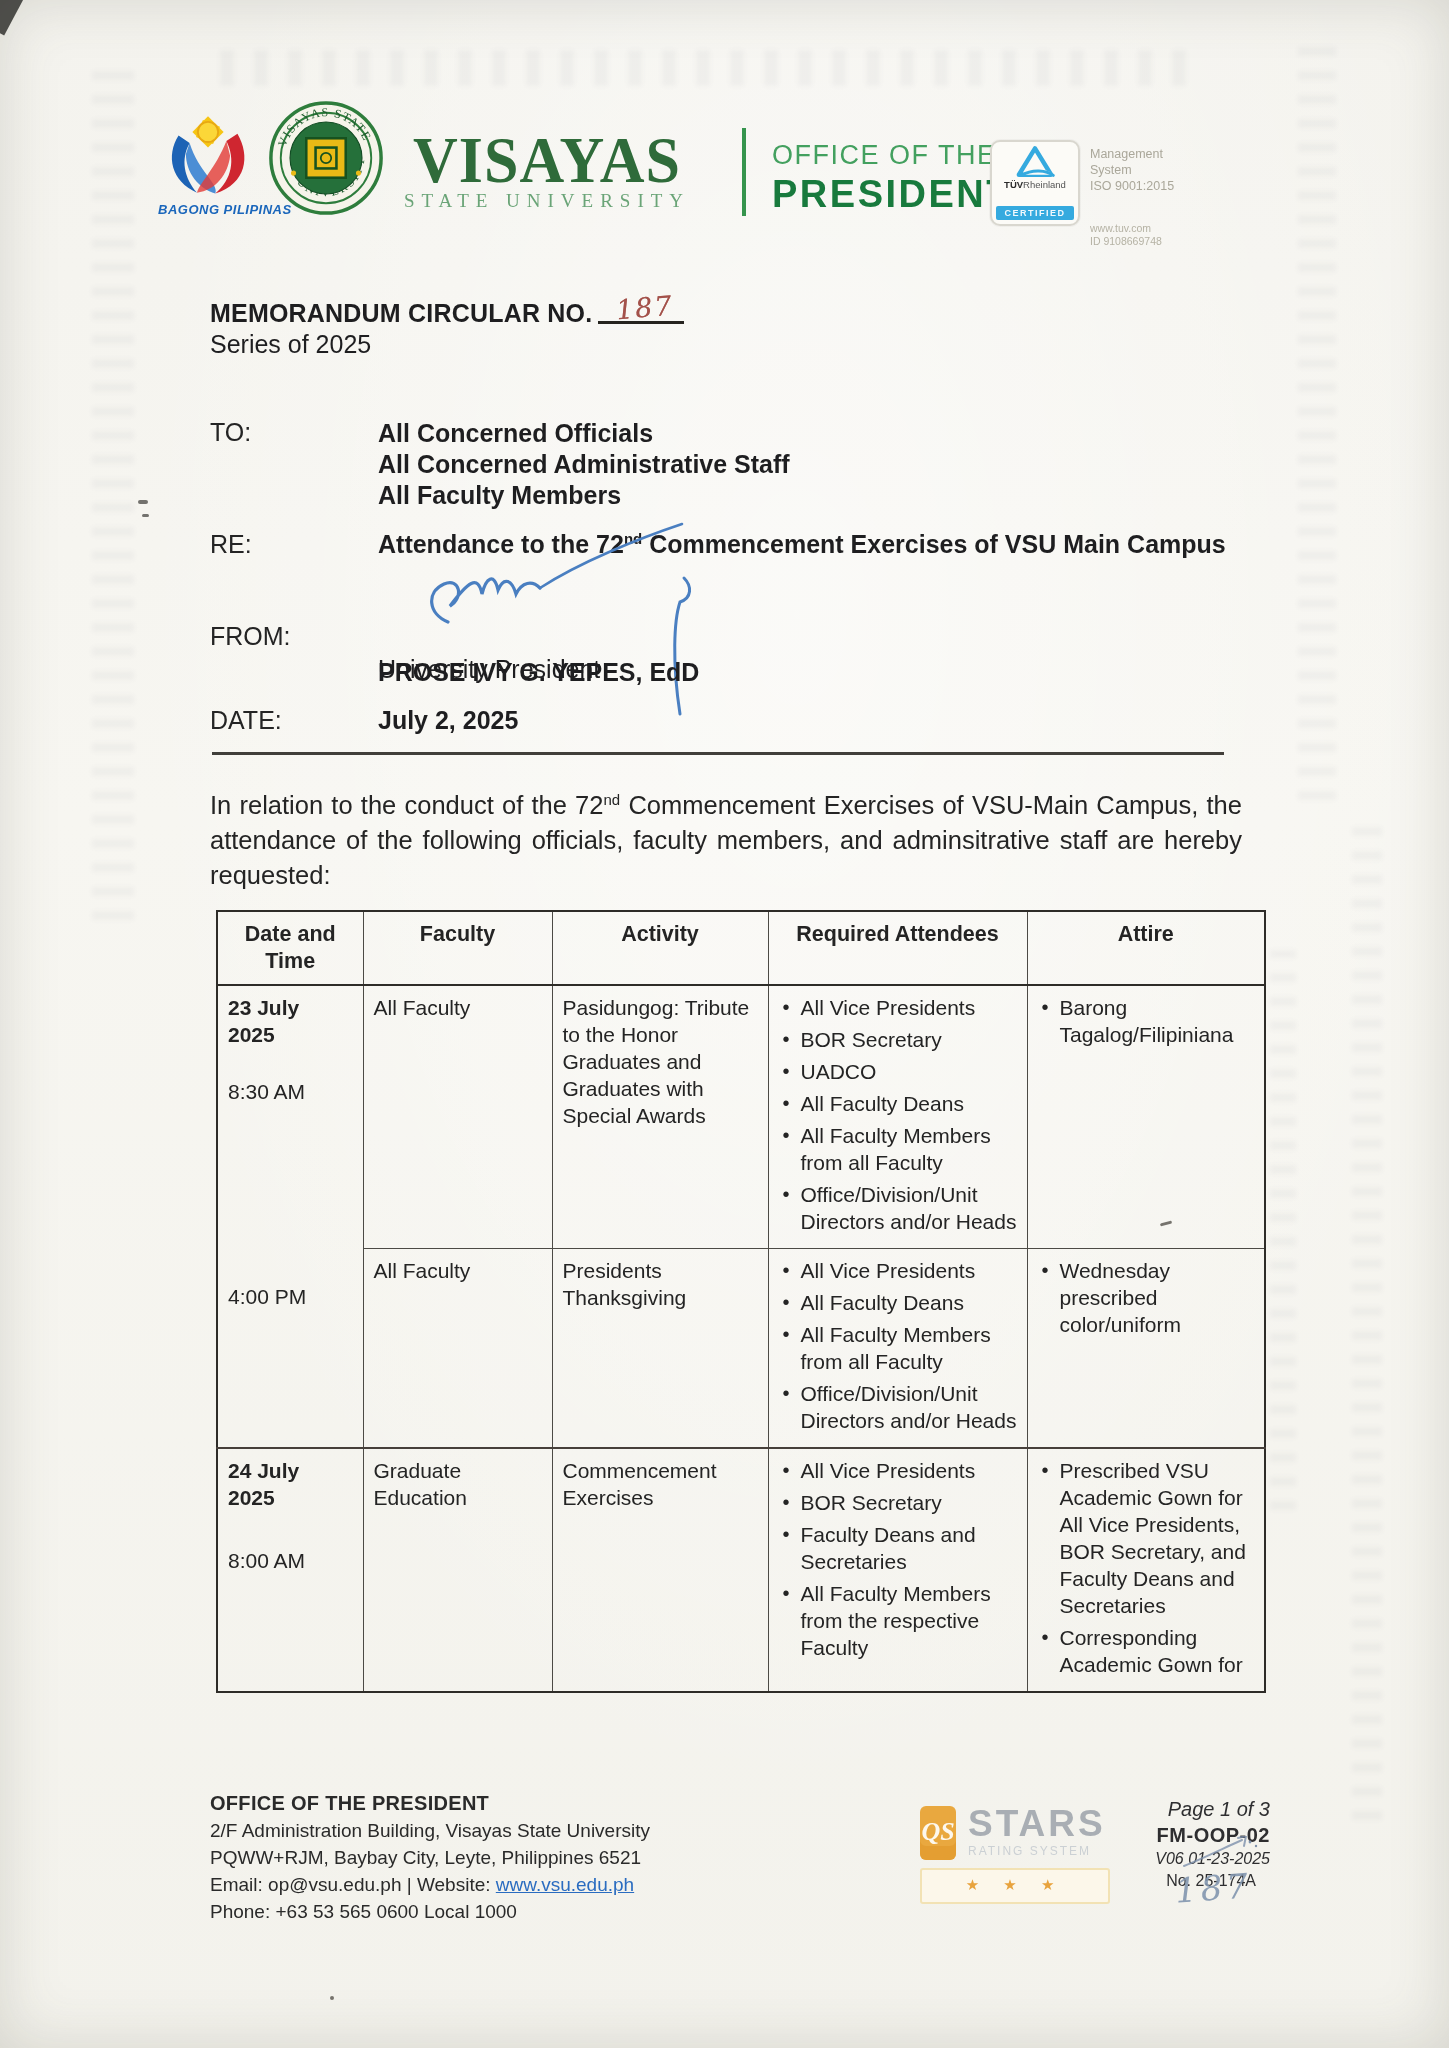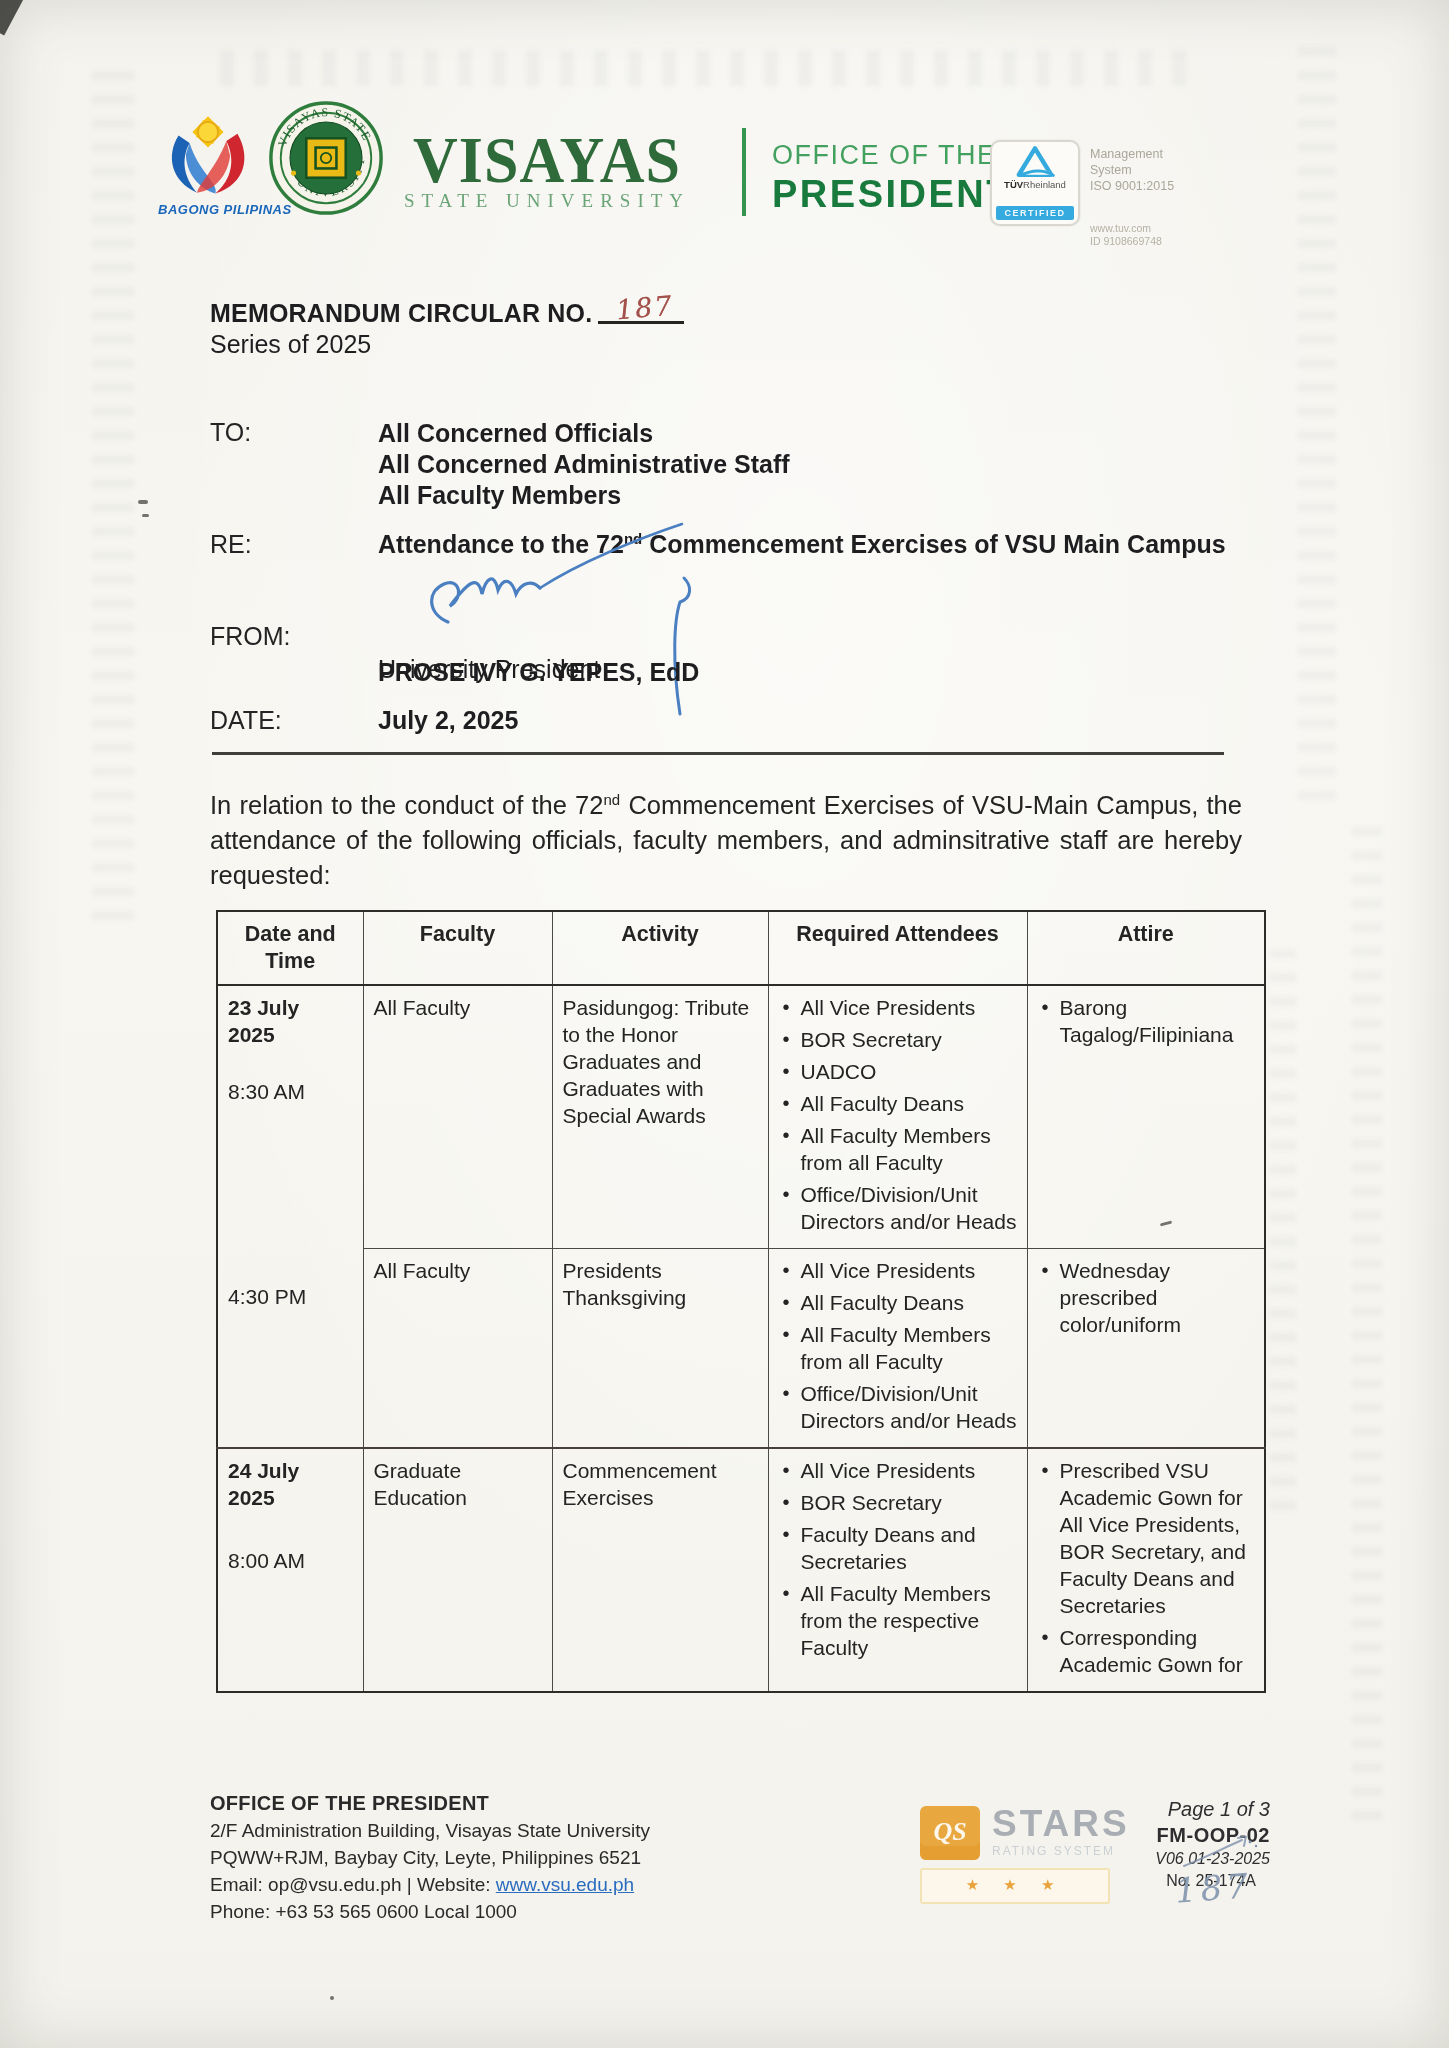--- a/index.html
+++ b/index.html
@@ -81,21 +81,21 @@
   .datecell3 .time{margin-top:36px;}
   tr.rowB td{border-top:1.5px solid #7a524a;}
   tr.rowC td{border-top:2px solid #463f3a;}
 
   
   .foot-left{position:absolute; left:210px; top:1790px; font-size:19px; line-height:27px; color:#2a2a2a;}
   .foot-left .t{font-weight:bold; font-size:20px; letter-spacing:.3px;}
   .foot-left a{color:#2a6cc0; text-decoration:underline;}
   .qs{position:absolute; left:920px; top:1806px;}
   .qs-row{display:flex; align-items:flex-start;}
-  .qs-badge{width:60px; height:54px; background:#e9a83f; border-radius:6px; color:#fdf8ee; font-family:"Liberation Serif", serif; font-style:italic; font-size:26px; font-weight:bold; text-align:center; line-height:52px; box-shadow:inset 0 -14px 0 rgba(224,150,40,.55);}
+  .qs-badge{width:36px; height:54px; background:#e9a83f; border-radius:6px; color:#fdf8ee; font-family:"Liberation Serif", serif; font-style:italic; font-size:26px; font-weight:bold; text-align:center; line-height:52px; box-shadow:inset 0 -14px 0 rgba(224,150,40,.55);}
   .qs-name{margin-left:12px;}
   .qs-name .stars-word{font-size:37px; font-weight:800; color:#a9aeb4; letter-spacing:3px; line-height:36px;}
   .qs-name .sub{font-size:12px; color:#cbd0d4; letter-spacing:2px; margin-top:2px;}
   .qs-bar{margin-top:8px; width:186px; height:32px; border:2px solid #f2e2b4; background:#fcf7ea; border-radius:3px; text-align:center; line-height:30px; color:#e8a33d; font-size:15px; letter-spacing:10px;}
   .pageinfo{position:absolute; left:1040px; top:1798px; width:230px; text-align:right; color:#2e2e30;}
   .pageinfo .pg{font-style:italic; font-size:20px;}
   .pageinfo .form{font-weight:bold; font-size:20px; margin-top:3px; letter-spacing:.5px;}
   .pageinfo .ver{font-style:italic; font-size:16px; margin-top:3px;}
   .pageinfo .num{font-size:16px; margin-top:4px; padding-right:14px; position:relative;}
   .stamp-187{position:absolute; left:1175px; top:1868px; font-family:"DejaVu Serif", serif; font-style:italic; font-size:34px; color:#8296af; transform:rotate(-4deg); letter-spacing:4px; opacity:.9;}
@@ -239,21 +239,21 @@
           <th>Activity</th>
           <th>Required Attendees</th>
           <th>Attire</th>
         </tr>
       </thead>
       <tbody>
         <tr>
           <td rowspan="2" class="datecell">
             <div class="date">23 July 2025</div>
             <div class="time">8:30 AM</div>
-            <div class="time2">4:30 PM</div>
+            <div class="time2">4:00 PM</div>
           </td>
           <td>
               <div class="fac">All Faculty</div>
             </td>
           <td>
               <div class="act">Pasidungog: Tribute to the Honor Graduates and Graduates with Special Awards</div>
             </td>
           <td>
             <ul class="blist">
               <li>All Vice Presidents</li>

